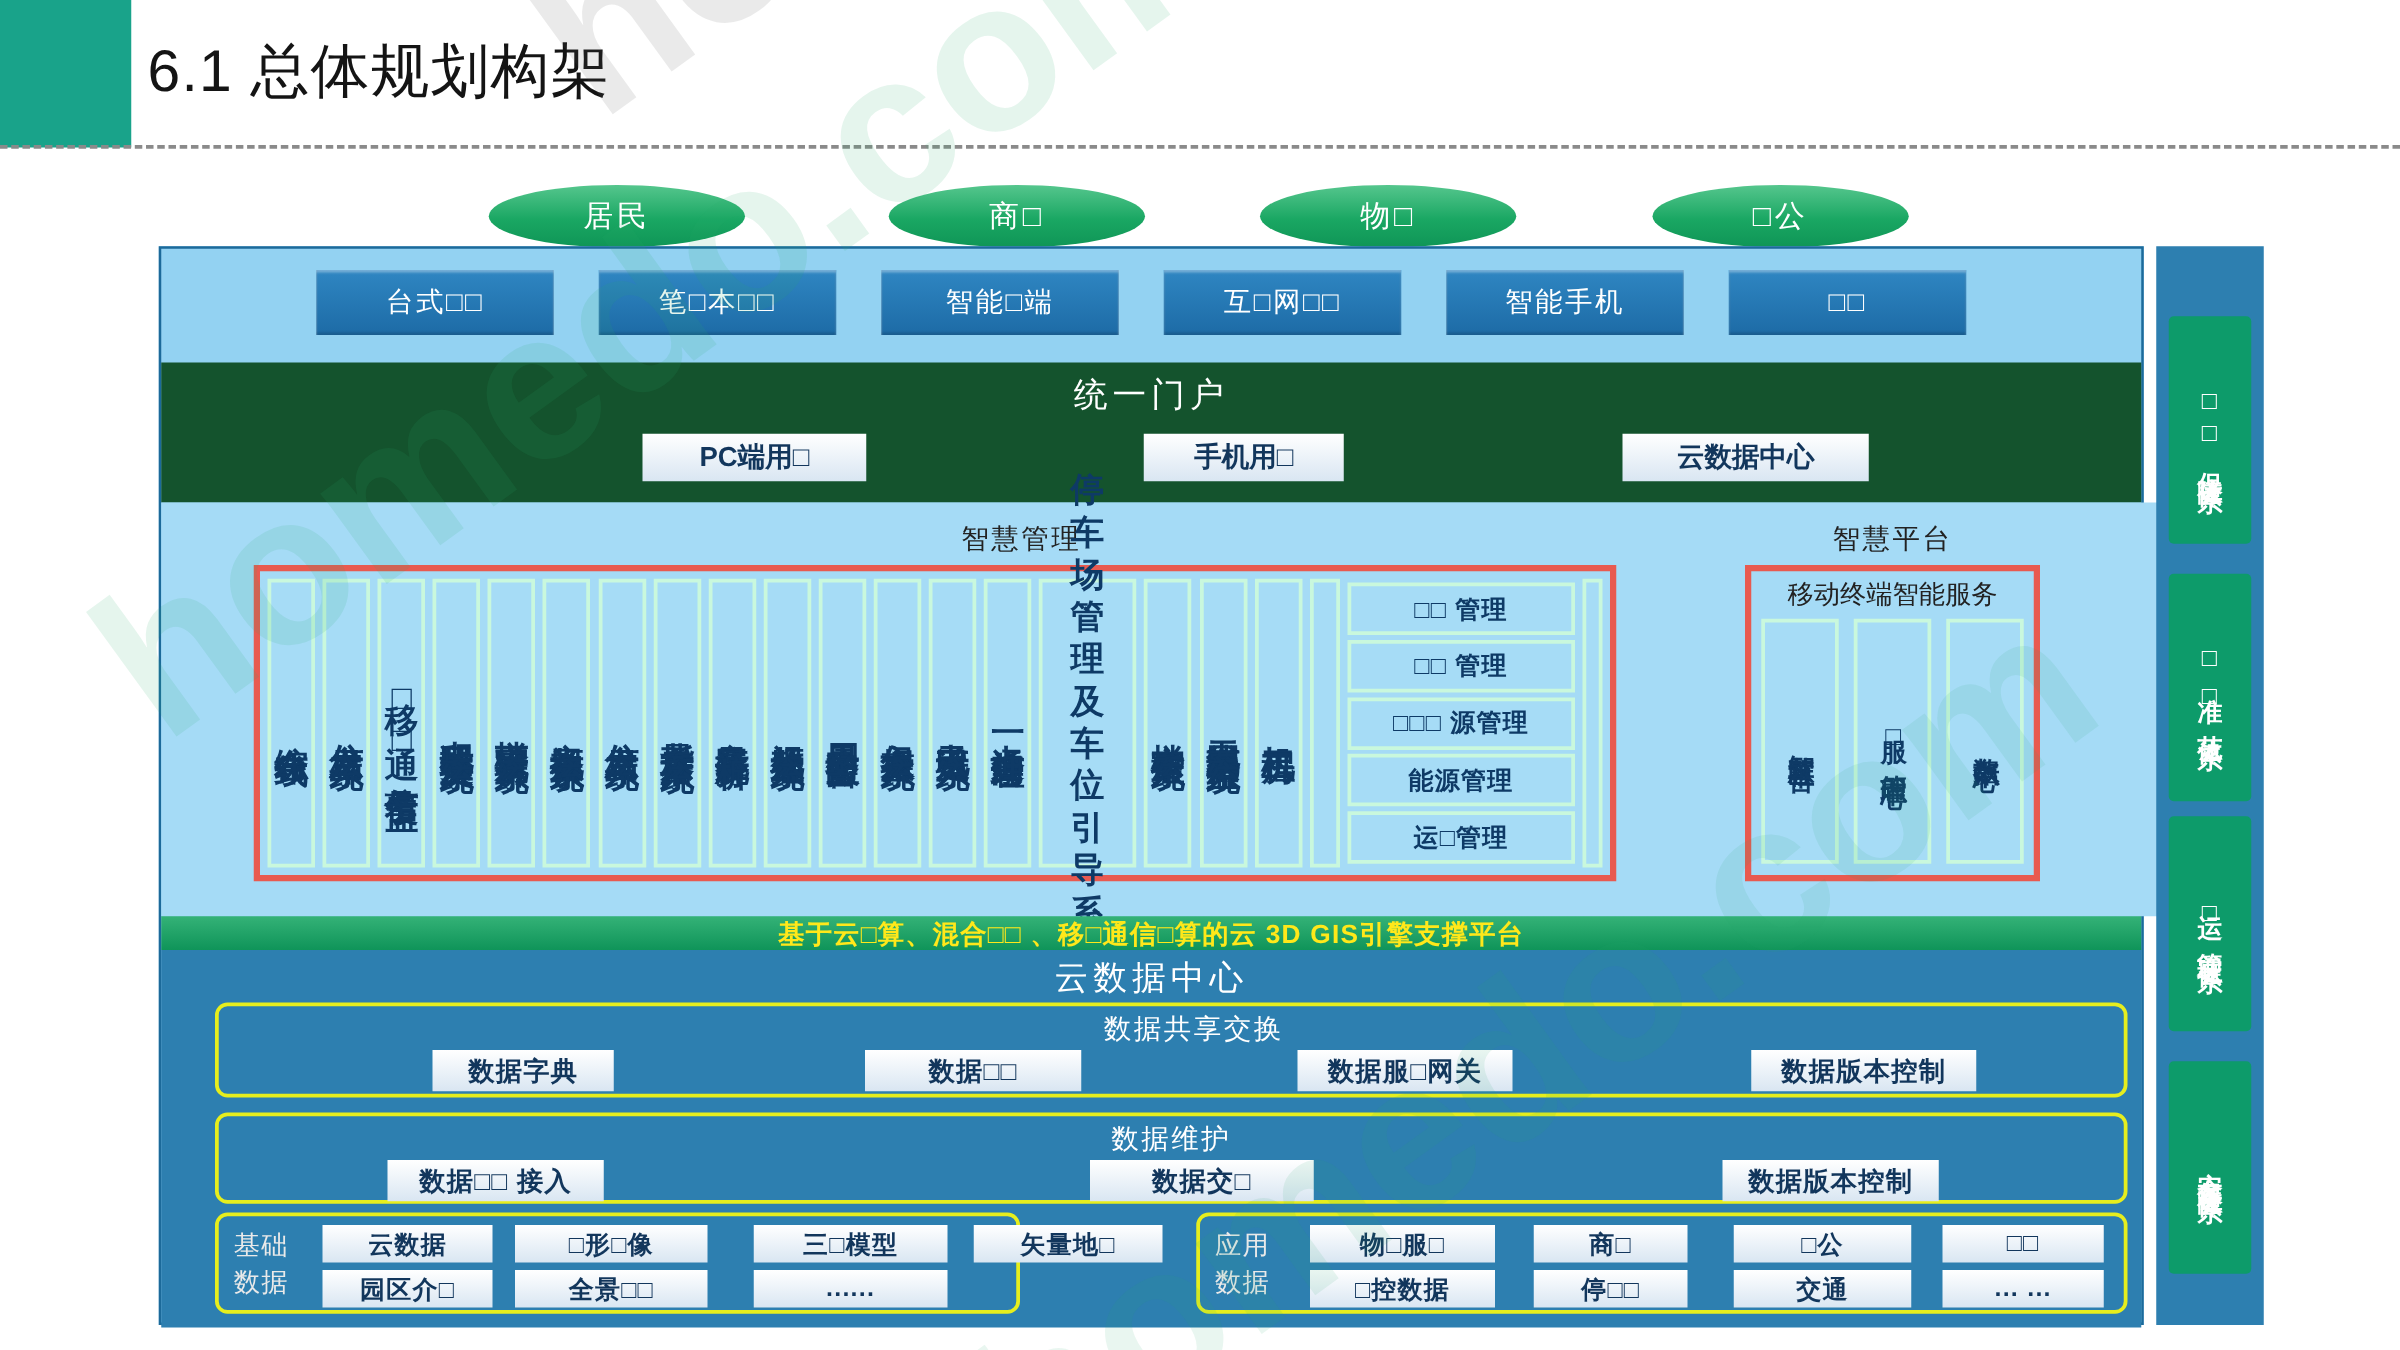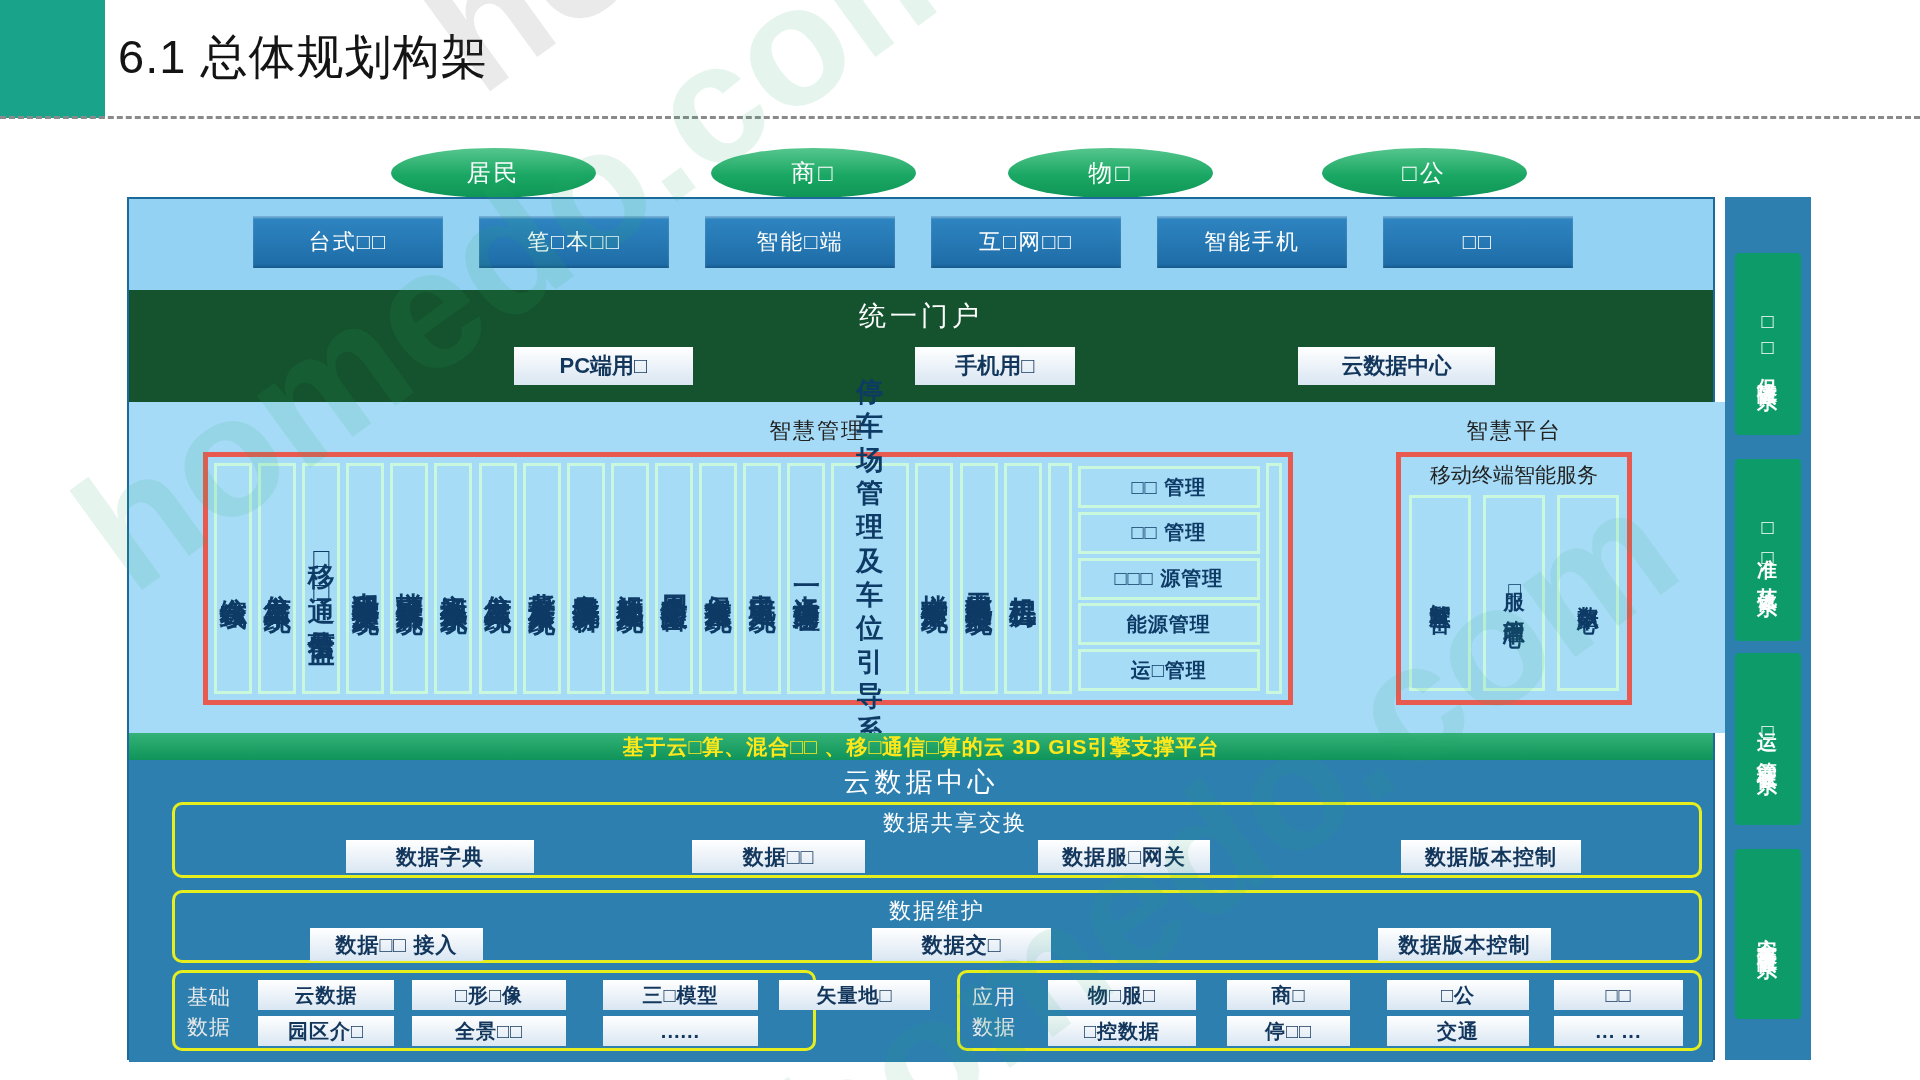--- a/index.html
+++ b/index.html
@@ -64,21 +64,21 @@
   
   .cloudsec{position:absolute;left:0;top:561px;width:100%;height:302px;background:#2d7fb0;}
   .cloud-title{position:absolute;top:4px;width:100%;text-align:center;color:#fff;font-size:27px;letter-spacing:4px;}
   .ybox{position:absolute;border:3px solid #e6ee1d;border-radius:10px;box-sizing:border-box;}
   .share{left:43px;top:42px;width:1530px;height:76px;padding-left:36px;}
   .maintain{left:43px;top:130px;width:1530px;height:73px;}
   .ytitle{text-align:center;color:#fff;font-size:22px;margin-top:3px;letter-spacing:2px;}
   .yitems{position:relative;height:36px;margin-top:2px;}
   .wbox{position:absolute;top:0;height:33px;background:linear-gradient(180deg,#ffffff 0%,#d9e6f2 100%);
         color:#12365c;font-weight:bold;font-size:21px;display:flex;align-items:center;justify-content:center;letter-spacing:1px;}
-  .sh0{left:135px;width:188px}.sh1{left:481px;width:173px}.sh2{left:827px;width:172px}.sh3{left:1190px;width:180px}
+  .sh0{left:135px;width:145px}.sh1{left:481px;width:173px}.sh2{left:827px;width:172px}.sh3{left:1190px;width:180px}
   .mt0{left:135px;width:173px}.mt1{left:697px;width:179px}.mt2{left:1203px;width:173px}
 
   .basic{left:43px;top:210px;width:644px;height:81px;}
   .appbox{left:828px;top:210px;width:745px;height:81px;}
   .blabel{position:absolute;left:12px;top:9px;width:48px;color:#e9e9e9;font-size:21px;line-height:1.45;
           word-break:break-all;letter-spacing:1px;}
   .gbox{position:absolute;height:30px;background:linear-gradient(180deg,#ffffff 0%,#d9e6f2 100%);
         color:#12365c;font-weight:bold;font-size:20px;display:flex;align-items:center;justify-content:center;letter-spacing:1px;}
   .r1{top:7px}.r2{top:43px}
   .bc0{left:83px;width:136px}.bc1{left:237px;width:154px}.bc2{left:428px;width:155px}.bc3{left:604px;width:151px}

